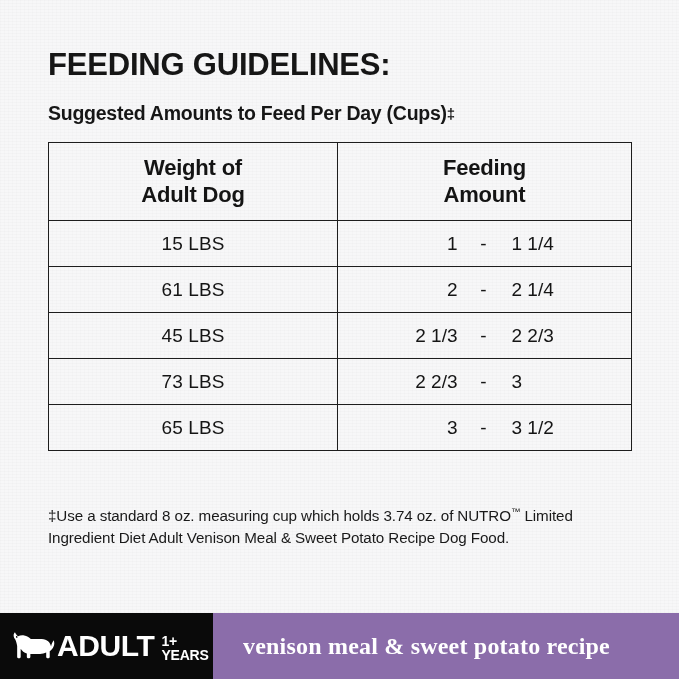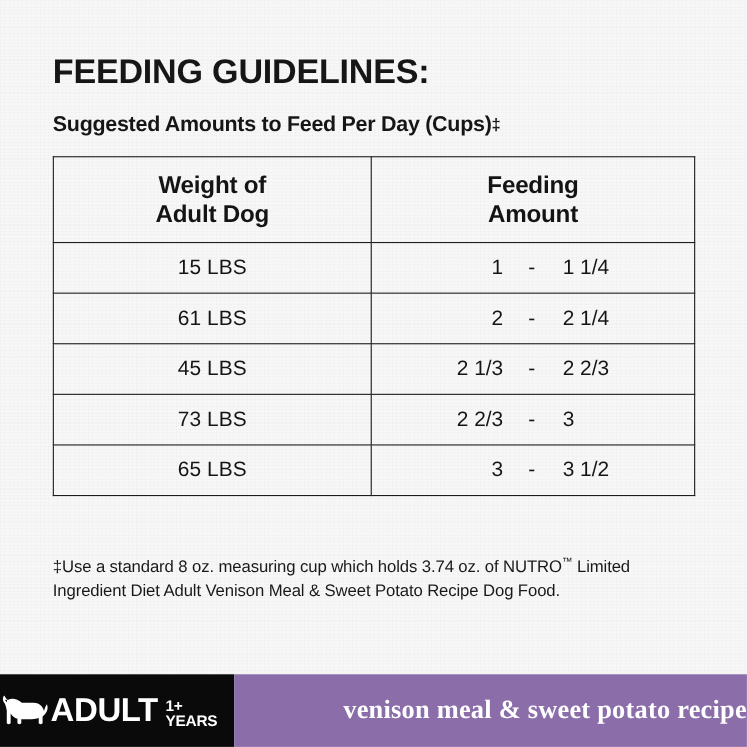--- a/index.html
+++ b/index.html
@@ -143,21 +143,21 @@
     width: 679px;
     height: 66px;
     display: flex;
     align-items: stretch;
   }
   #life-stage-badge {
     width: 213px;
     background: #0a0a0a;
     display: flex;
     align-items: center;
-    padding-left: 0;
+    padding-left: 11px;
     box-sizing: border-box;
   }
   #dog-icon {
     width: 44px;
     height: 30px;
     flex: 0 0 44px;
     display: block;
   }
   #dog-icon svg { display: block; }
   #life-stage-text {
@@ -189,22 +189,22 @@
     display: block;
     font-size: 14px;
     font-weight: bold;
     letter-spacing: -0.2px;
   }
   #recipe-banner {
     flex: 1 1 auto;
     background: #8b6daa;
     display: flex;
     align-items: center;
+    padding-left: 30px;
     box-sizing: border-box;
-    justify-content: flex-end;
   }
   #recipe-text {
     color: #ffffff;
     font-family: "Liberation Serif", serif;
     font-weight: bold;
     font-size: 24px;
     letter-spacing: 0.2px;
   }
 </style>
 </head>

